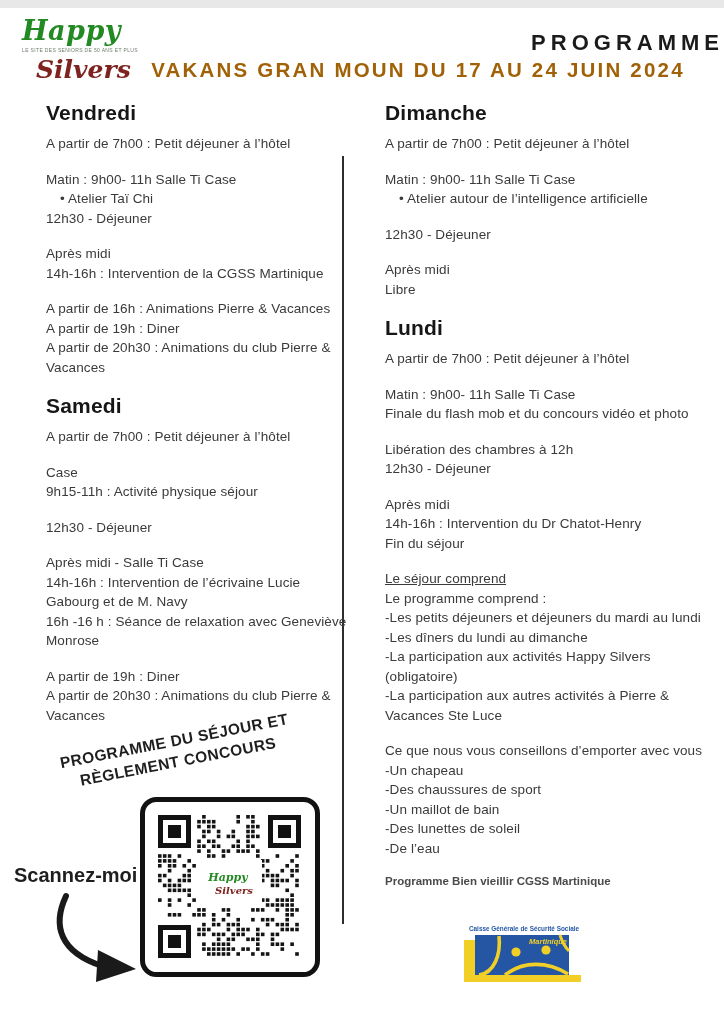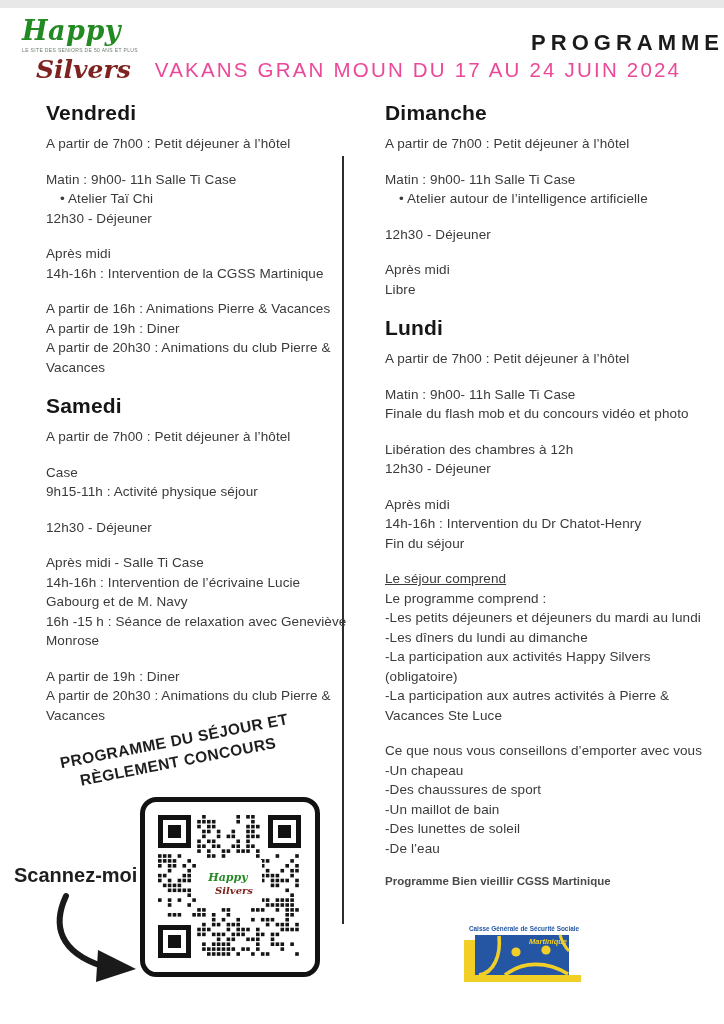--- a/index.html
+++ b/index.html
@@ -10,21 +10,21 @@
   
   .brand{position:absolute;left:22px;top:8px;width:110px;}
   .brand-happy{font-family:"DejaVu Serif",serif;font-weight:bold;font-style:italic;
     font-size:27px;line-height:30px;color:#238a23;letter-spacing:.5px;}
   .brand-tagline{font-size:5px;color:#6e7a6e;letter-spacing:.35px;margin-top:1px;white-space:nowrap;}
   .brand-silvers{font-family:"DejaVu Serif",serif;font-weight:bold;font-style:italic;
     font-size:25px;line-height:28px;color:#7e231f;margin-left:14px;margin-top:3px;}
   .page-title{position:absolute;left:46px;right:0;top:22px;text-align:right;
     font-weight:800;font-size:22px;letter-spacing:5px;color:#1b1b1b;}
   .page-subtitle{position:absolute;left:112px;right:0;top:50px;text-align:center;
-    font-weight:400;font-size:20.5px;letter-spacing:2.2px;color:#ec4899;white-space:nowrap;}
+    font-weight:700;font-size:20.5px;letter-spacing:2.2px;color:#a16207;white-space:nowrap;}
   
   .col{position:absolute;top:92px;}
   .col-left{left:46px;width:302px;}
   .col-right{left:385px;width:336px;}
   .divider{position:absolute;left:342px;top:148px;width:2px;height:768px;background:#2d2d2d;}
   h2.day{margin:0 0 8px;font-size:21px;line-height:26px;font-weight:800;color:#161616;letter-spacing:.2px;}
   .block{margin:0 0 16px;}
   .line{margin:0;font-size:13.5px;line-height:19.5px;color:#3a3a3a;letter-spacing:.1px;}
   .bullet{padding-left:14px;}
   .underlined{text-decoration:underline;}
@@ -84,21 +84,21 @@
       <div class="block">
         <p class="line">Case</p>
         <p class="line">9h15-11h : Activité physique séjour</p>
       </div>
       <div class="block">
         <p class="line">12h30 - Déjeuner</p>
       </div>
       <div class="block">
         <p class="line">Après midi - Salle Ti Case</p>
         <p class="line">14h-16h : Intervention de l’écrivaine Lucie Gabourg et de M. Navy</p>
-        <p class="line">16h -15 h : Séance de relaxation avec Geneviève Monrose</p>
+        <p class="line">16h -16 h : Séance de relaxation avec Geneviève Monrose</p>
       </div>
       <div class="block">
         <p class="line">A partir de 19h : Diner</p>
         <p class="line">A partir de 20h30 : Animations du club Pierre &amp; Vacances</p>
       </div>
     </section>
   </div>
 
   <div class="col col-right">
     <section class="day-section">

